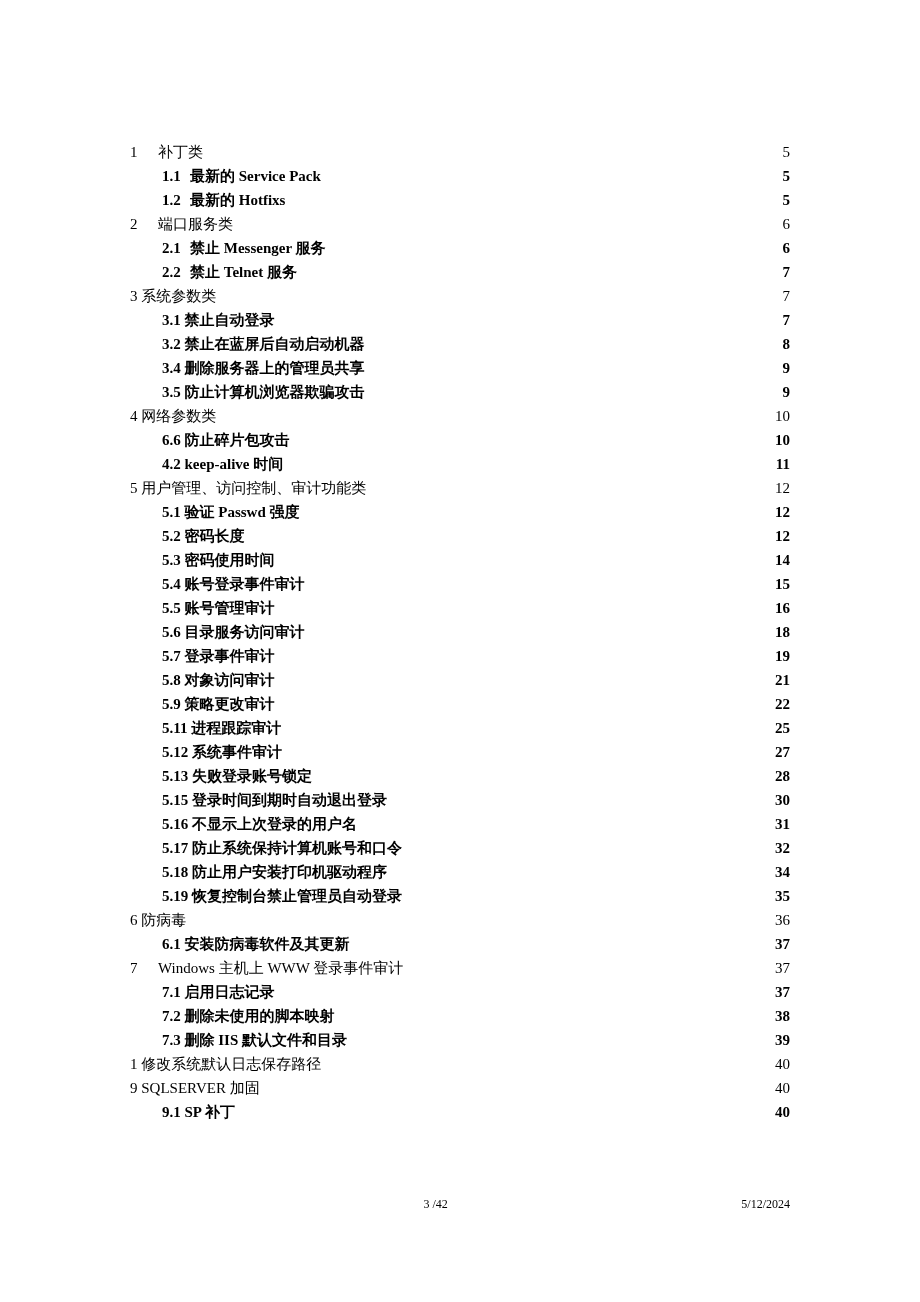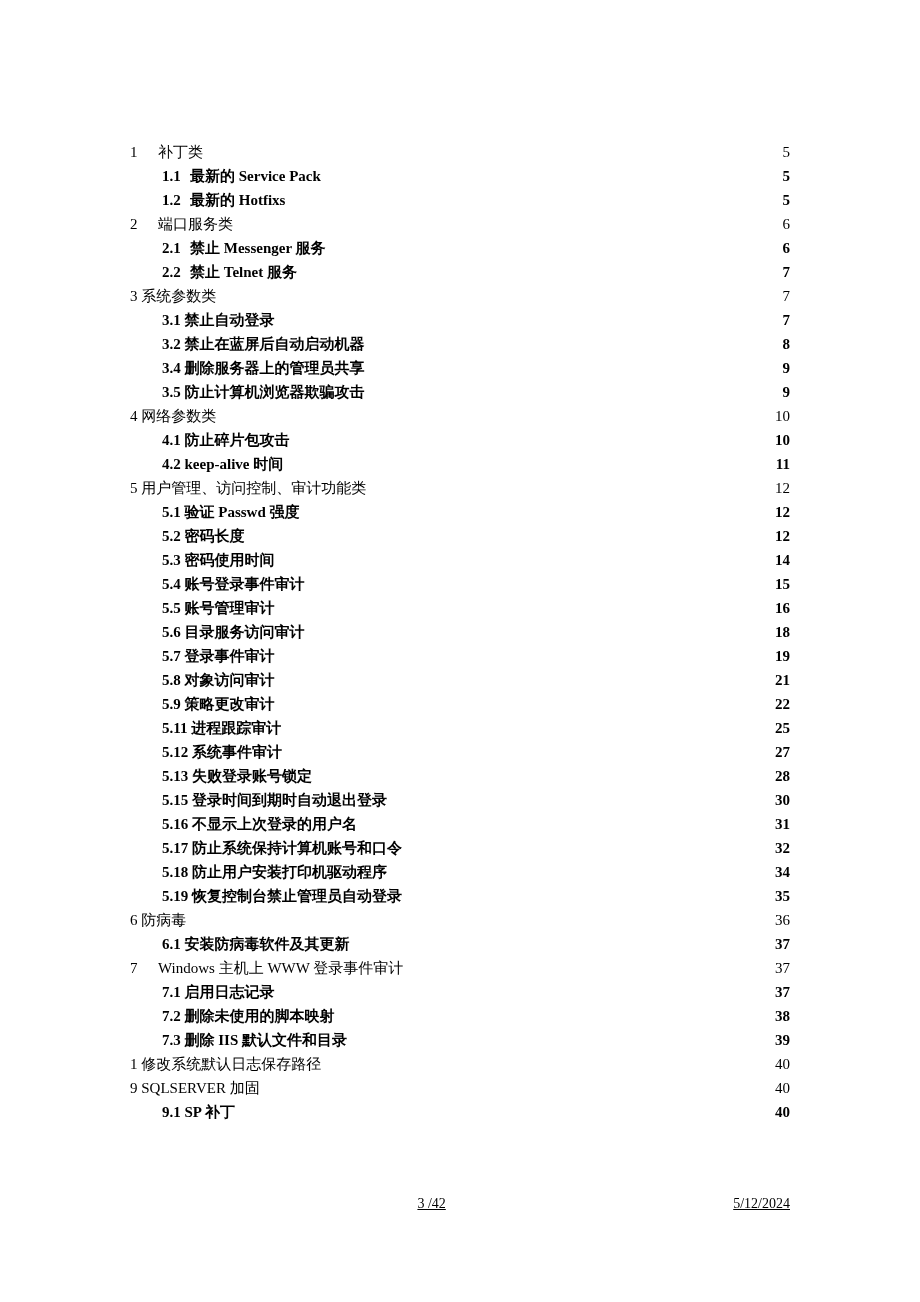--- a/index.html
+++ b/index.html
@@ -51,23 +51,22 @@
     }
     .indent-1 {
       padding-left: 32px;
       font-weight: bold;
     }
     .footer {
       position: absolute;
       bottom: 90px;
       left: 130px;
       right: 130px;
-      font-size: 14px;
+      font-size: 12px;
       display: flex;
-      text-decoration: underline;
     }
     .footer .center {
       flex: 1;
       text-align: center;
     }
     .footer .right {
       flex: 0 0 auto;
     }
   </style>
 </head>
@@ -134,21 +133,21 @@
       <span class="toc-title">3.5 防止计算机浏览器欺骗攻击</span>
       <span class="toc-leader"></span>
       <span class="toc-page">9</span>
     </div>
     <div class="toc-entry">
       <span class="toc-title">4 网络参数类</span>
       <span class="toc-leader"></span>
       <span class="toc-page">10</span>
     </div>
     <div class="toc-entry indent-1">
-      <span class="toc-title">4.1 防止碎片包攻击</span>
+      <span class="toc-title">6.6 防止碎片包攻击</span>
       <span class="toc-leader"></span>
       <span class="toc-page">10</span>
     </div>
     <div class="toc-entry indent-1">
       <span class="toc-title">4.2 keep-alive 时间</span>
       <span class="toc-leader"></span>
       <span class="toc-page">11</span>
     </div>
     <div class="toc-entry">
       <span class="toc-title">5 用户管理、访问控制、审计功能类</span>

